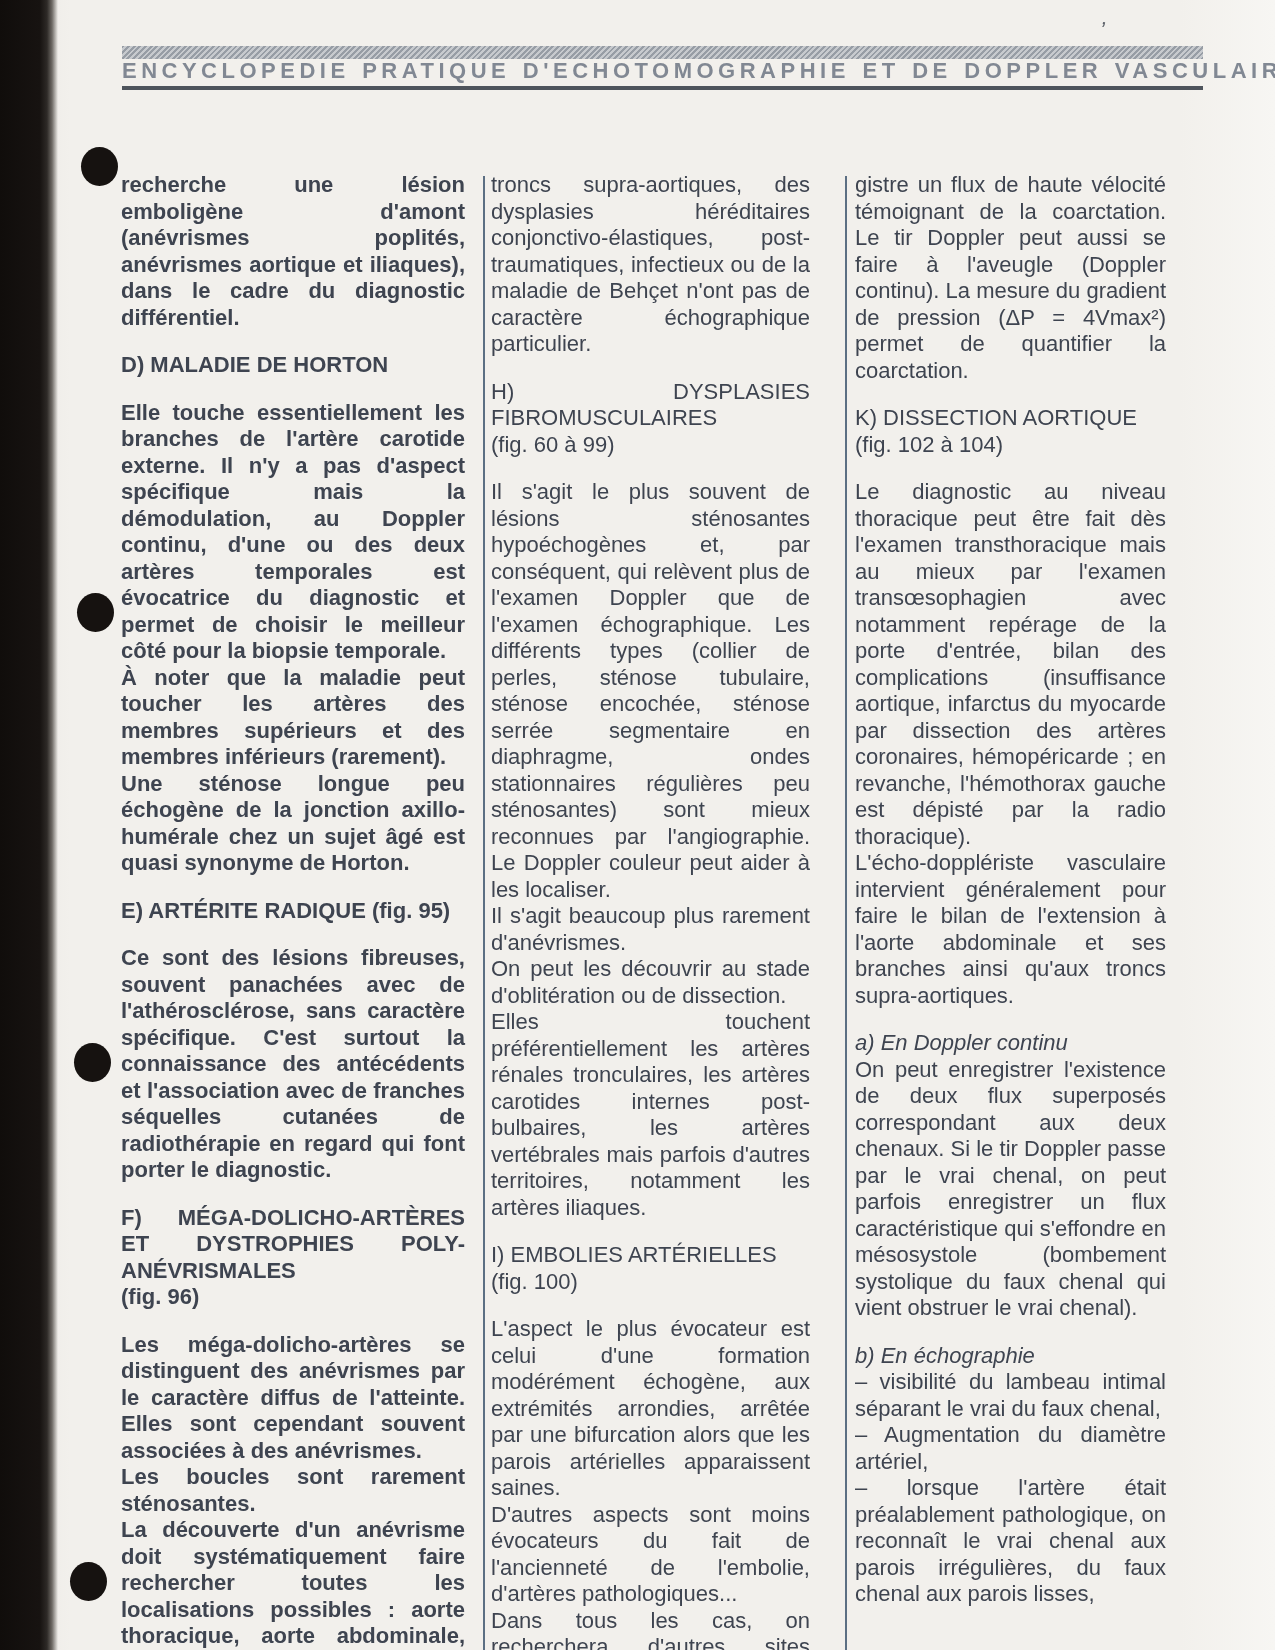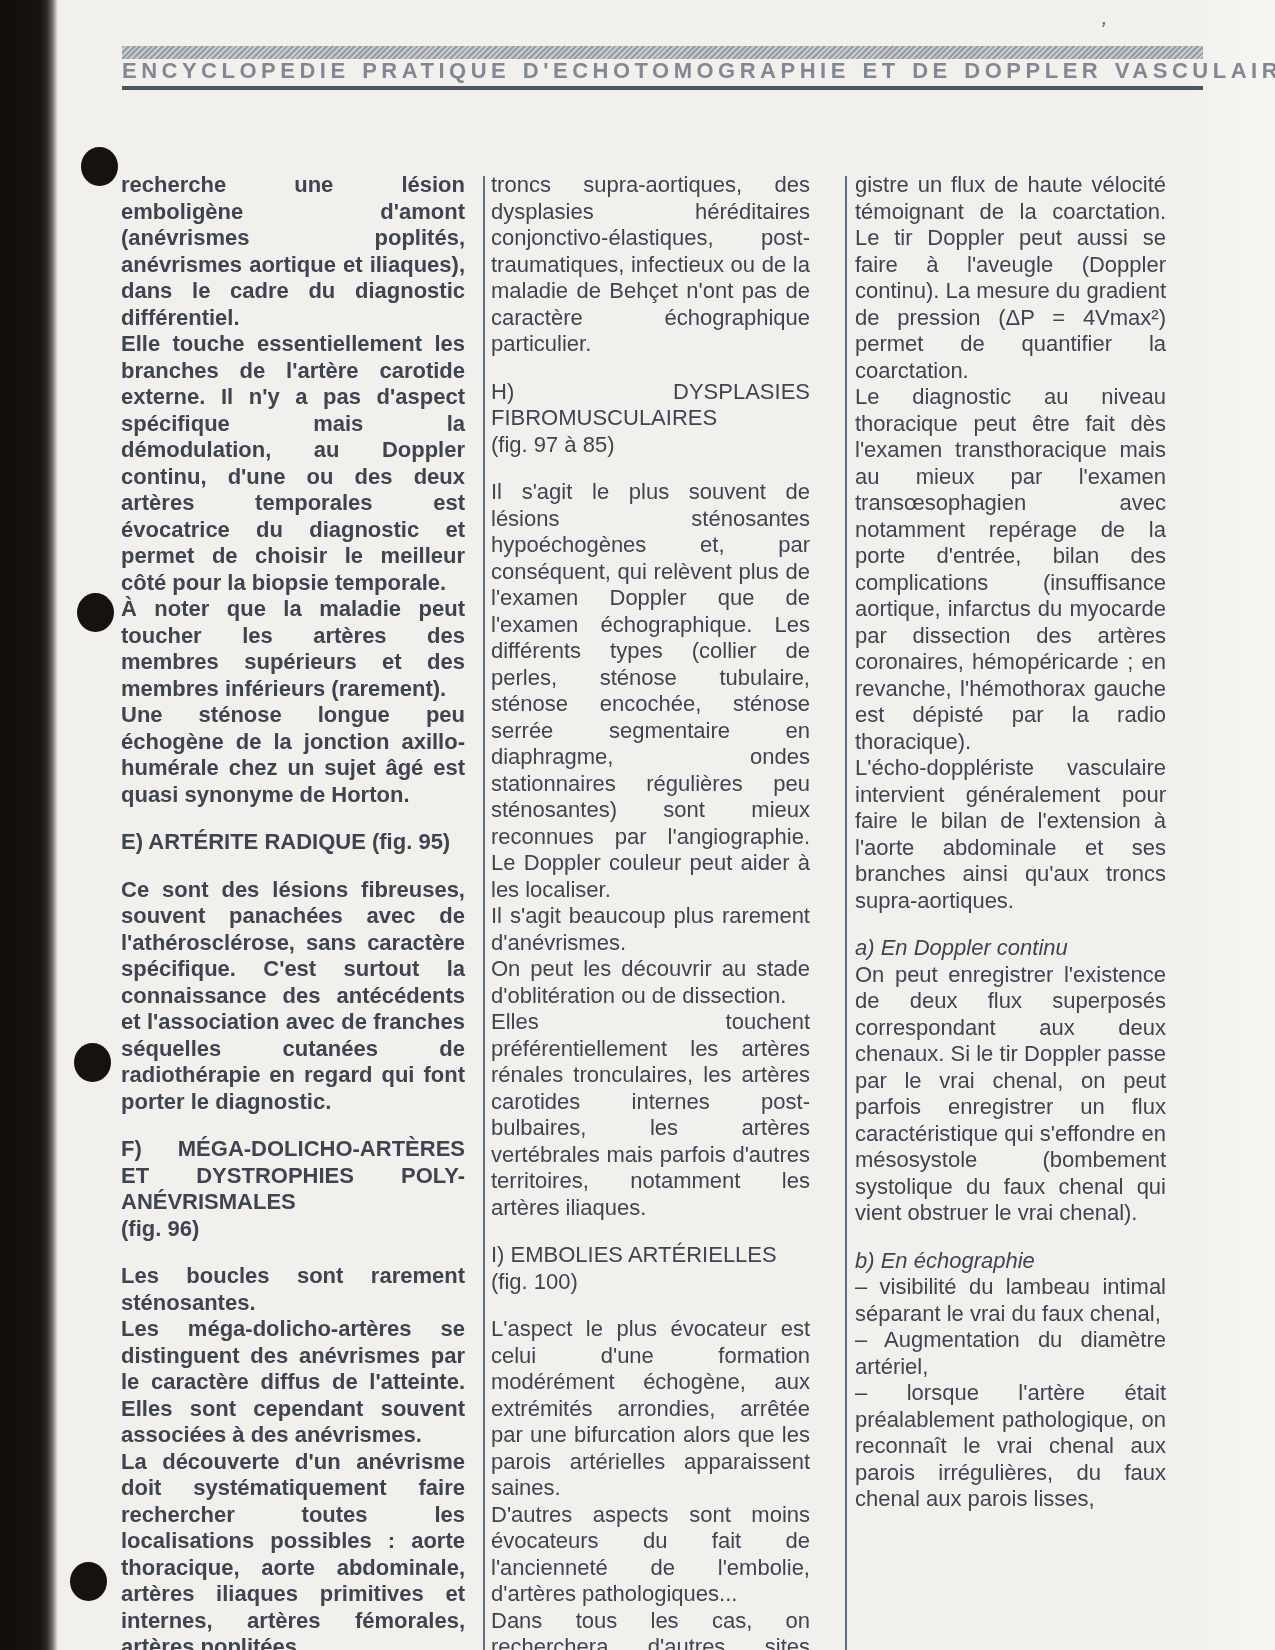--- a/index.html
+++ b/index.html
@@ -81,47 +81,50 @@
 
   <div class="hatch-bar"></div>
   <div class="journal-title">ENCYCLOPEDIE PRATIQUE D'ECHOTOMOGRAPHIE ET DE DOPPLER VASCULAIRE</div>
   <div class="title-underline"></div>
 
   <div class="sep sep1"></div>
   <div class="sep sep2"></div>
 
   <div class="col col1">
       <div class="block para">recherche une lésion emboligène d'amont (anévrismes poplités, anévrismes aortique et iliaques), dans le cadre du diagnostic différentiel.</div>
+      <div class="block head">D) MALADIE DE HORTON</div>
       <div class="block para">Elle touche essentiellement les branches de l'artère carotide externe. Il n'y a pas d'aspect spécifique mais la démodulation, au Doppler continu, d'une ou des deux artères temporales est évocatrice du diagnostic et permet de choisir le meilleur côté pour la biopsie temporale.</div>
       <div class="block para">À noter que la maladie peut toucher les artères des membres supérieurs et des membres inférieurs (rarement).</div>
       <div class="block para">Une sténose longue peu échogène de la jonction axillo-humérale chez un sujet âgé est quasi synonyme de Horton.</div>
       <div class="block head">E) ARTÉRITE RADIQUE (fig. 95)</div>
       <div class="block para">Ce sont des lésions fibreuses, souvent panachées avec de l'athérosclérose, sans caractère spécifique. C'est surtout la connaissance des antécédents et l'association avec de franches séquelles cutanées de radiothérapie en regard qui font porter le diagnostic.</div>
       <div class="block head">F) MÉGA-DOLICHO-ARTÈRES ET DYSTROPHIES POLY-ANÉVRISMALES
 (fig. 96)</div>
+      <div class="block para">Les méga-dolicho-artères se distinguent des anévrismes par le caractère diffus de l'atteinte. Elles sont cependant souvent associées à des anévrismes.</div>
       <div class="block para">Les boucles sont rarement sténosantes.</div>
-      <div class="block para">Les méga-dolicho-artères se distinguent des anévrismes par le caractère diffus de l'atteinte. Elles sont cependant souvent associées à des anévrismes.</div>
       <div class="block para">La découverte d'un anévrisme doit systématiquement faire rechercher toutes les localisations possibles : aorte thoracique, aorte abdominale, artères iliaques primitives et internes, artères fémorales, artères poplitées.</div>
     </div>
   <div class="col col2">
       <div class="block para">troncs supra-aortiques, des dysplasies héréditaires conjonctivo-élastiques, post-traumatiques, infectieux ou de la maladie de Behçet n'ont pas de caractère échographique particulier.</div>
       <div class="block head">H) DYSPLASIES FIBROMUSCULAIRES
-(fig. 97 à 85)</div>
+(fig. 60 à 99)</div>
       <div class="block para">Il s'agit le plus souvent de lésions sténosantes hypoéchogènes et, par conséquent, qui relèvent plus de l'examen Doppler que de l'examen échographique. Les différents types (collier de perles, sténose tubulaire, sténose encochée, sténose serrée segmentaire en diaphragme, ondes stationnaires régulières peu sténosantes) sont mieux reconnues par l'angiographie. Le Doppler couleur peut aider à les localiser.</div>
       <div class="block para">Il s'agit beaucoup plus rarement d'anévrismes.</div>
       <div class="block para">On peut les découvrir au stade d'oblitération ou de dissection.</div>
       <div class="block para">Elles touchent préférentiellement les artères rénales tronculaires, les artères carotides internes post-bulbaires, les artères vertébrales mais parfois d'autres territoires, notamment les artères iliaques.</div>
       <div class="block head">I) EMBOLIES ARTÉRIELLES
 (fig. 100)</div>
       <div class="block para">L'aspect le plus évocateur est celui d'une formation modérément échogène, aux extrémités arrondies, arrêtée par une bifurcation alors que les parois artérielles apparaissent saines.</div>
       <div class="block para">D'autres aspects sont moins évocateurs du fait de l'ancienneté de l'embolie, d'artères pathologiques...</div>
       <div class="block para">Dans tous les cas, on recherchera d'autres sites artériels d'embolies et le foyer emboligène (anévrisme thrombosé, etc.).</div>
     </div>
   <div class="col col3">
       <div class="block para">gistre un flux de haute vélocité témoignant de la coarctation. Le tir Doppler peut aussi se faire à l'aveugle (Doppler continu). La mesure du gradient de pression (ΔP = 4Vmax²) permet de quantifier la coarctation.</div>
+      <div class="block head">K) DISSECTION AORTIQUE
+(fig. 102 à 104)</div>
       <div class="block para">Le diagnostic au niveau thoracique peut être fait dès l'examen transthoracique mais au mieux par l'examen transœsophagien avec notamment repérage de la porte d'entrée, bilan des complications (insuffisance aortique, infarctus du myocarde par dissection des artères coronaires, hémopéricarde ; en revanche, l'hémothorax gauche est dépisté par la radio thoracique).</div>
       <div class="block para">L'écho-dopplériste vasculaire intervient généralement pour faire le bilan de l'extension à l'aorte abdominale et ses branches ainsi qu'aux troncs supra-aortiques.</div>
       <div class="block subhead">a) En Doppler continu</div>
       <div class="block para">On peut enregistrer l'existence de deux flux superposés correspondant aux deux chenaux. Si le tir Doppler passe par le vrai chenal, on peut parfois enregistrer un flux caractéristique qui s'effondre en mésosystole (bombement systolique du faux chenal qui vient obstruer le vrai chenal).</div>
       <div class="block subhead">b) En échographie</div>
       <div class="block para">– visibilité du lambeau intimal séparant le vrai du faux chenal,</div>
       <div class="block para">– Augmentation du diamètre artériel,</div>
       <div class="block para">– lorsque l'artère était préalablement pathologique, on reconnaît le vrai chenal aux parois irrégulières, du faux chenal aux parois lisses,</div>
     </div>
 </div>

